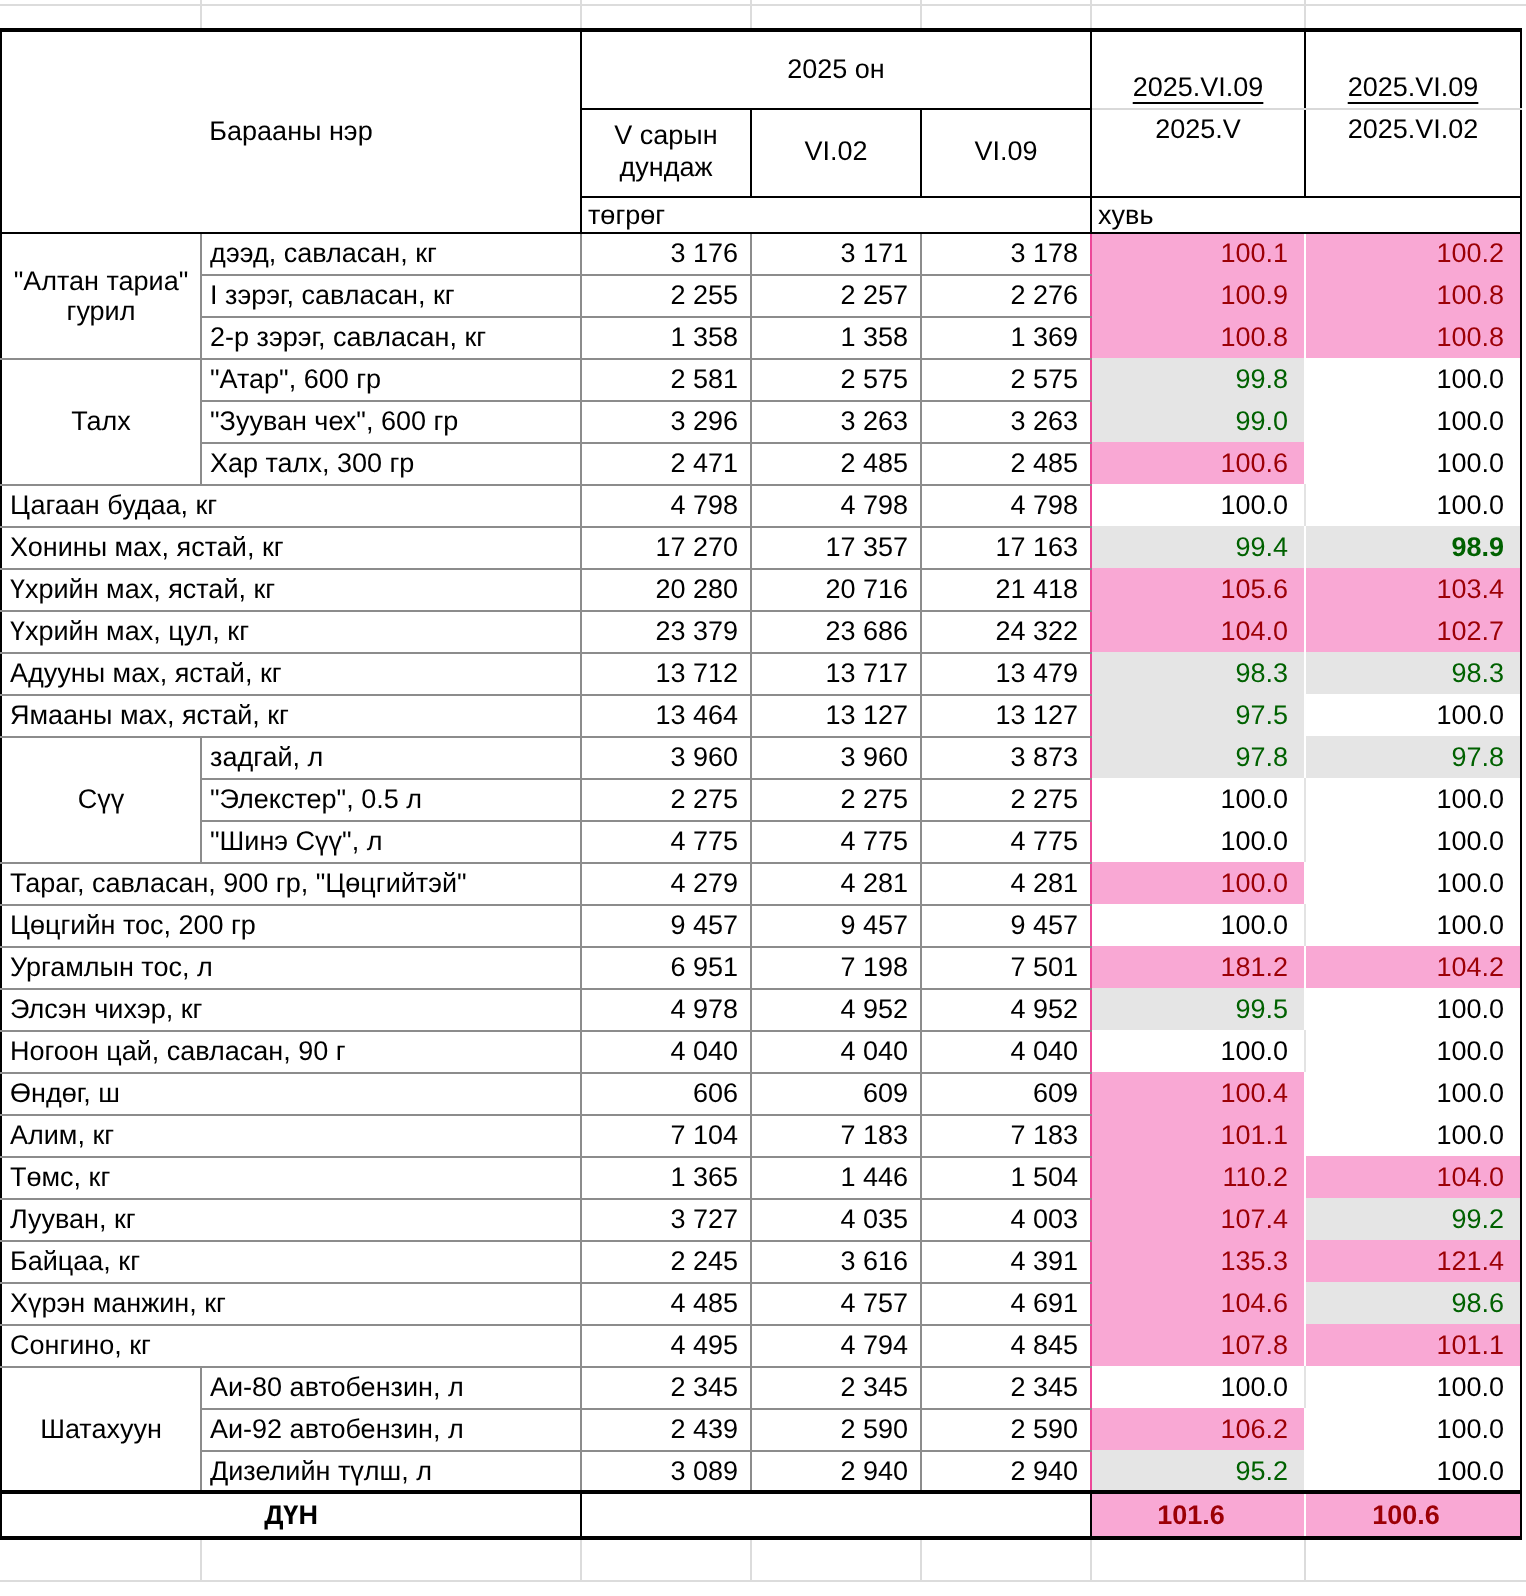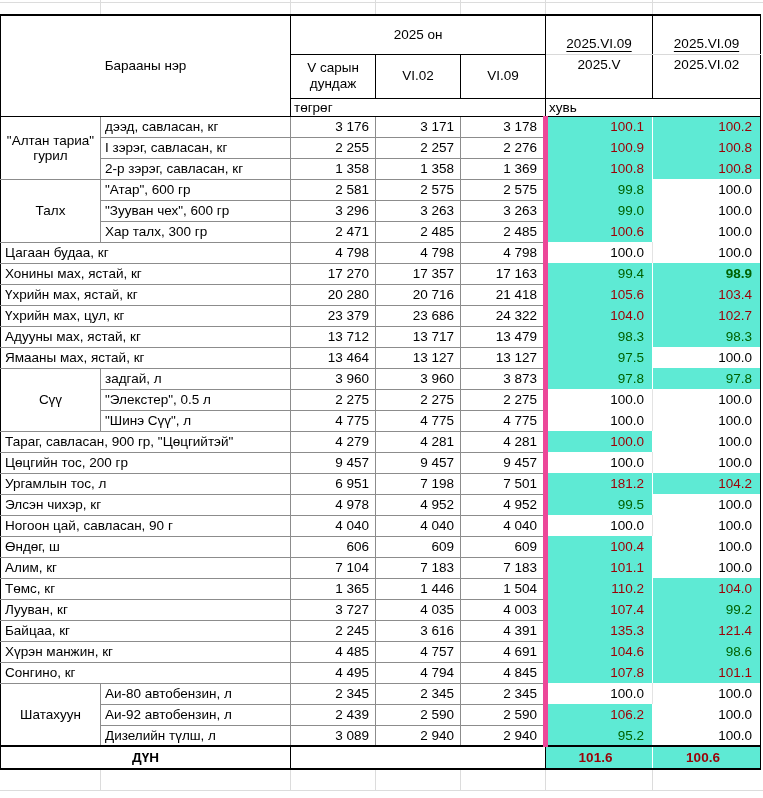--- a/index.html
+++ b/index.html
@@ -20,24 +20,24 @@
   th.ratio-bottom{vertical-align:top;text-align:center;padding-top:2px;border-top:none;}
   th.unit{text-align:left;vertical-align:middle;padding-left:3px;border-top:1px solid #000;border-bottom:1px solid #000;}
   tr.h1{height:39px;} tr.h2{height:44px;} tr.h3{height:18px;margin-left:46px;}
   
   tbody tr{height:21px;}
   tbody td{padding:0;line-height:15px;vertical-align:middle;}
   td.group{border:1px solid #8c8c8c;border-left:none;text-align:center;}
   td.item{border:1px solid #8c8c8c;text-align:left;padding-left:4px;}
   td.namefull{border:1px solid #8c8c8c;border-left:none;text-align:left;padding-left:4px;}
   td.num{border:1px solid #8c8c8c;text-align:right;padding-right:6px;}
-  td.num.last{border-right:5px solid #ec4899;}
+  td.num.last{border-right:1px solid #ec4899;}
   td.pct{border:none;text-align:right;padding-right:8px;}
-  td.pct.red{background:#5eead4;color:#9C0006;}
-  td.pct.green{background:#5eead4;color:#006100;}
+  td.pct.red{background:#f9a8d4;color:#9C0006;}
+  td.pct.green{background:#e5e5e5;color:#006100;}
   
   tr.total{height:23px;font-weight:bold;}
   tr.total td{border-top:2px solid #000;border-bottom:2px solid #000;vertical-align:middle;}
   td.total-label{text-align:center;border-right:1px solid #000;}
   td.total-empty{border-right:1px solid #000;}
   tr.total td.pct{text-align:center;padding-right:8px;}
   table.sheet{border-left:1px solid #000;border-right:1px solid #000;border-top:2px solid #000;}
 </style>
 </head>
 <body>

